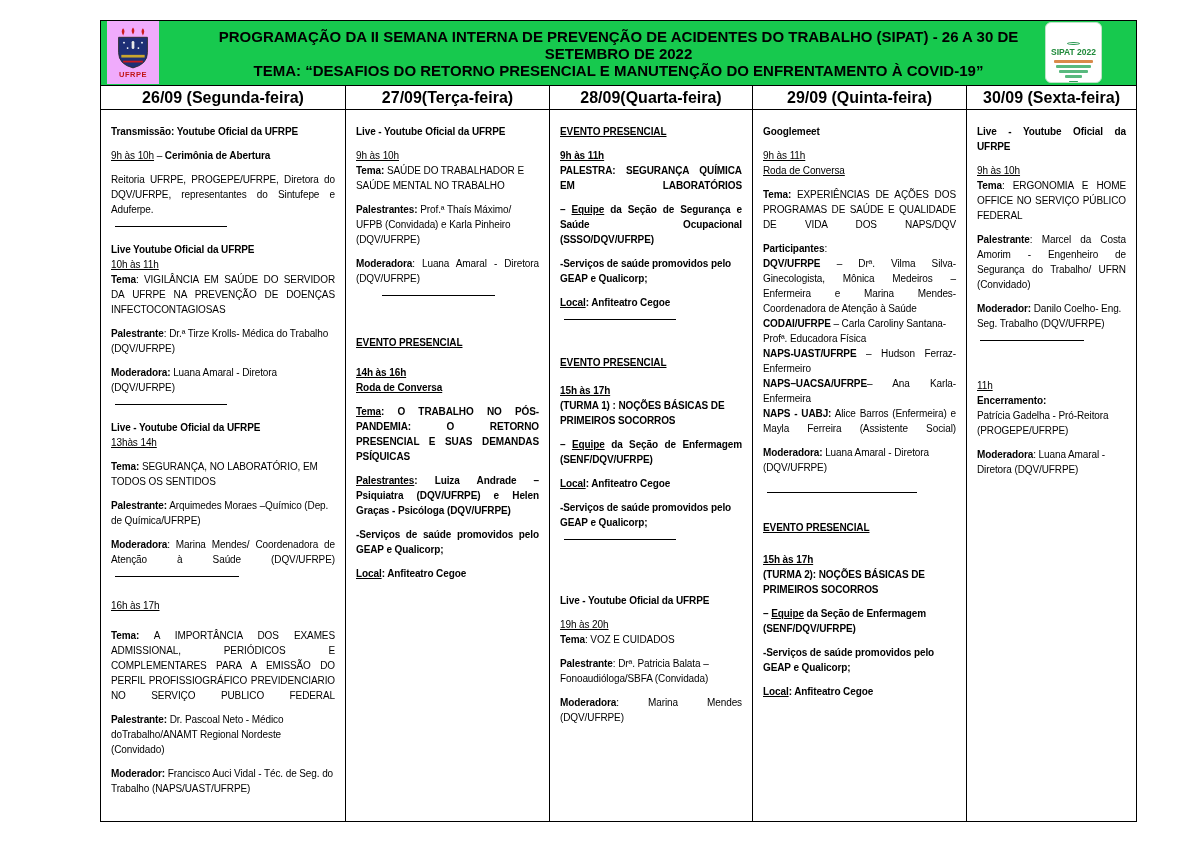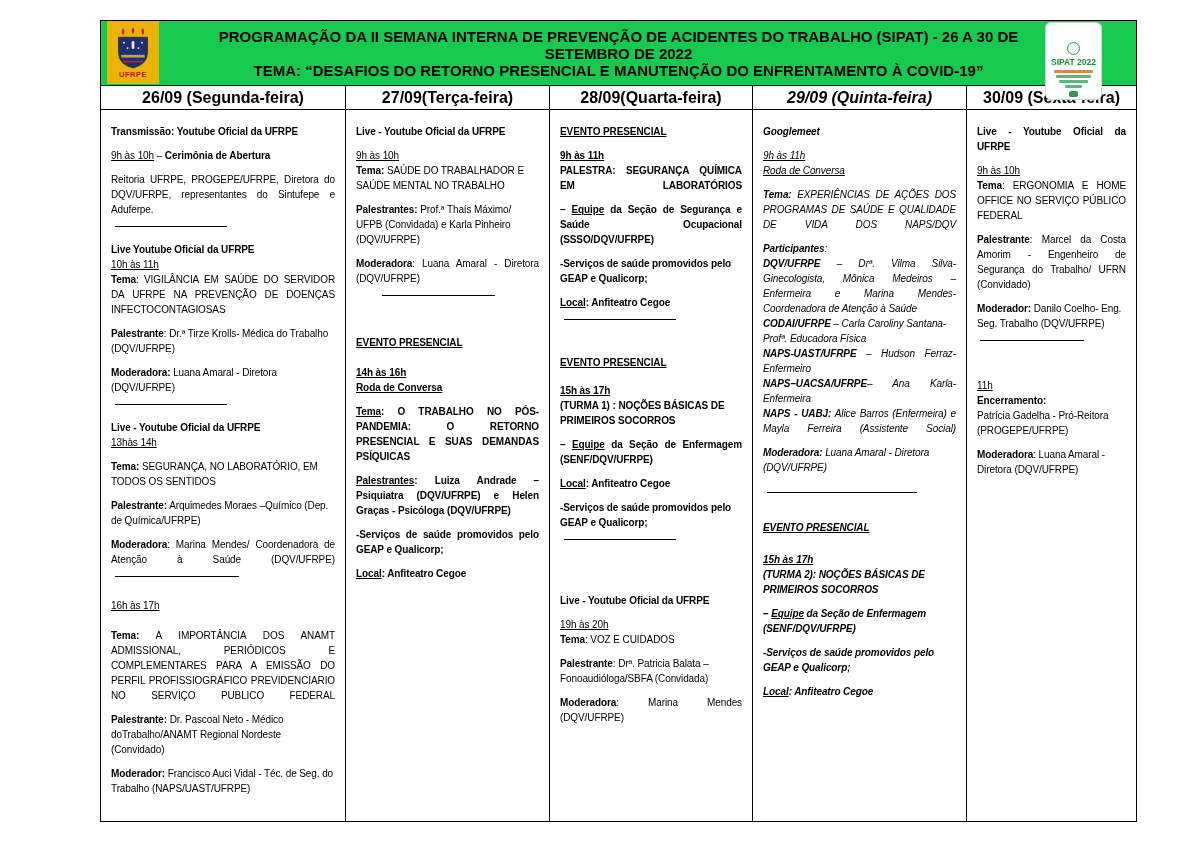--- a/index.html
+++ b/index.html
@@ -4,24 +4,24 @@
 <style>
   html,body{margin:0;padding:0;background:#fff;}
   .page{position:relative;width:1200px;height:849px;background:#fff;overflow:hidden;
         font-family:"Liberation Sans",sans-serif;color:#000;}
   .tbl{position:absolute;left:100px;top:20px;width:1037px;height:802px;
        border:1px solid #000;display:flex;flex-direction:column;background:#fff;box-sizing:border-box;}
   
   .banner{height:64px;flex:0 0 64px;border-bottom:1px solid #000;background:var(--banner-bg,#17C94E);
           position:relative;display:flex;align-items:center;justify-content:center;}
   .banner-text{text-align:center;font-weight:bold;font-size:15px;line-height:17px;padding:0 86px;}
-  .ufrpe-box{position:absolute;left:6px;top:0;width:52px;height:63px;background:#eab308;
+  .ufrpe-box{position:absolute;left:6px;top:0;width:52px;height:63px;background:#f0abfc;
              display:flex;flex-direction:column;align-items:center;justify-content:center;}
   .ufrpe-label{font-size:7.5px;font-weight:bold;color:#c01414;letter-spacing:.5px;line-height:8px;}
-  .sipat-box{position:absolute;right:34px;top:1px;width:57px;height:78px;background:#fff;
+  .sipat-box{position:absolute;right:34px;top:1px;width:57px;height:61px;background:#fff;
              border:1px solid #bfe3c8;border-radius:6px;display:flex;flex-direction:column;
              align-items:center;justify-content:flex-start;padding-top:19px;box-sizing:border-box;}
   .sipat-emblem{width:11px;height:11px;border-radius:50%;border:1.5px solid #2e9a55;background:#eaf6ee;}
   .sipat-title{font-size:8.5px;font-weight:bold;color:#1f8a3a;margin-top:2px;white-space:nowrap;}
   .sipat-lines{display:flex;flex-direction:column;align-items:center;gap:2px;margin-top:3px;width:100%;}
   .sipat-lines i{display:block;height:3px;background:#58b97e;border-radius:1px;}
   .sipat-lines i:nth-child(1){width:70%;background:#d98a4a;}
   .sipat-lines i:nth-child(2){width:62%;}
   .sipat-lines i:nth-child(3){width:54%;}
   .sipat-lines i:nth-child(4){width:30%;}
@@ -29,21 +29,21 @@
   
   .day-row{display:flex;flex:0 0 23px;height:23px;border-bottom:1px solid #000;}
   .day-cell{display:flex;align-items:center;justify-content:center;font-weight:bold;font-size:16px;
             border-right:1px solid #000;box-sizing:border-box;}
   .day-cell:last-child{border-right:none;}
   
   .body-row{display:flex;flex:1;min-height:0;}
   .col{border-right:1px solid #000;box-sizing:border-box;overflow:hidden;
        padding:14px 10px 4px 10px;font-size:10px;line-height:15px;letter-spacing:-0.1px;}
   .col:last-child{border-right:none;}
-  .c0{flex:0 0 245px;}.c1{flex:0 0 204px;}.c2{flex:0 0 203px;}.c3{flex:0 0 214px;font-style:italic;}.c4{flex:1;}
+  .c0{flex:0 0 245px;}.c1{flex:0 0 204px;}.c2{flex:0 0 203px;}.c3{flex:0 0 214px;}.c4{flex:1;}
   .para{margin:0 0 9px 0;}
   .para:last-child{margin-bottom:0;}
   .tight{margin-top:-9px;}
   .b{font-weight:bold;}
   .u{text-decoration:underline;}
   .g{color:var(--green-text,#2BA565);}
   .just{text-align:justify;}
   .jlast{text-align:justify;text-align-last:justify;}
   .sep{border-top:1px solid #000;height:0;margin:4px 0 13px 2%;}
 </style>
@@ -111,21 +111,21 @@
           <div style="height: 2px;"></div>
           <p class="para"><span class="b">Live - Youtube Oficial da UFRPE</span></p>
           <p class="para tight"><span class="u">13hàs 14h</span></p>
           <p class="para"><span class="b">Tema:</span><span> SEGURANÇA, NO LABORATÓRIO, EM TODOS OS SENTIDOS</span></p>
           <p class="para"><span class="b">Palestrante:</span><span> Arquimedes Moraes –Químico (Dep. de Química/UFRPE)</span></p>
           <p class="para jlast"><span class="b">Moderadora</span><span>: Marina Mendes/ Coordenadora de Atenção à Saúde (DQV/UFRPE)</span></p>
           <div class="sep" style="width: 55%;"></div>
           <div style="height: 8px;"></div>
           <p class="para"><span class="u">16h às 17h</span></p>
           <div style="height: 6px;"></div>
-          <p class="para jlast"><span class="b">Tema:</span><span> A IMPORTÂNCIA DOS ANAMT ADMISSIONAL, PERIÓDICOS E COMPLEMENTARES PARA A EMISSÃO DO PERFIL PROFISSIOGRÁFICO PREVIDENCIARIO NO SERVIÇO PUBLICO FEDERAL</span></p>
+          <p class="para jlast"><span class="b">Tema:</span><span> A IMPORTÂNCIA DOS EXAMES ADMISSIONAL, PERIÓDICOS E COMPLEMENTARES PARA A EMISSÃO DO PERFIL PROFISSIOGRÁFICO PREVIDENCIARIO NO SERVIÇO PUBLICO FEDERAL</span></p>
           <p class="para"><span class="b">Palestrante:</span><span> Dr. Pascoal Neto - Médico doTrabalho/ANAMT Regional Nordeste (Convidado)</span></p>
           <p class="para"><span class="b">Moderador:</span><span> Francisco Auci Vidal - Téc. de Seg. do Trabalho (NAPS/UAST/UFRPE)</span></p>
         </div>
       <div class="col c1">
           <p class="para"><span class="b">Live - Youtube Oficial da UFRPE</span></p>
           <p class="para"><span class="u">9h às 10h</span></p>
           <p class="para tight"><span class="b">Tema:</span><span> SAÚDE DO TRABALHADOR E SAÚDE MENTAL NO TRABALHO</span></p>
           <p class="para"><span class="b">Palestrantes:</span><span> Prof.ª Thaís Máximo/ UFPB (Convidada) e Karla Pinheiro (DQV/UFRPE)</span></p>
           <p class="para jlast"><span class="b">Moderadora</span><span>: Luana Amaral - Diretora (DQV/UFRPE)</span></p>
           <div class="sep" style="width: 62%; margin-left: 14%;"></div>

